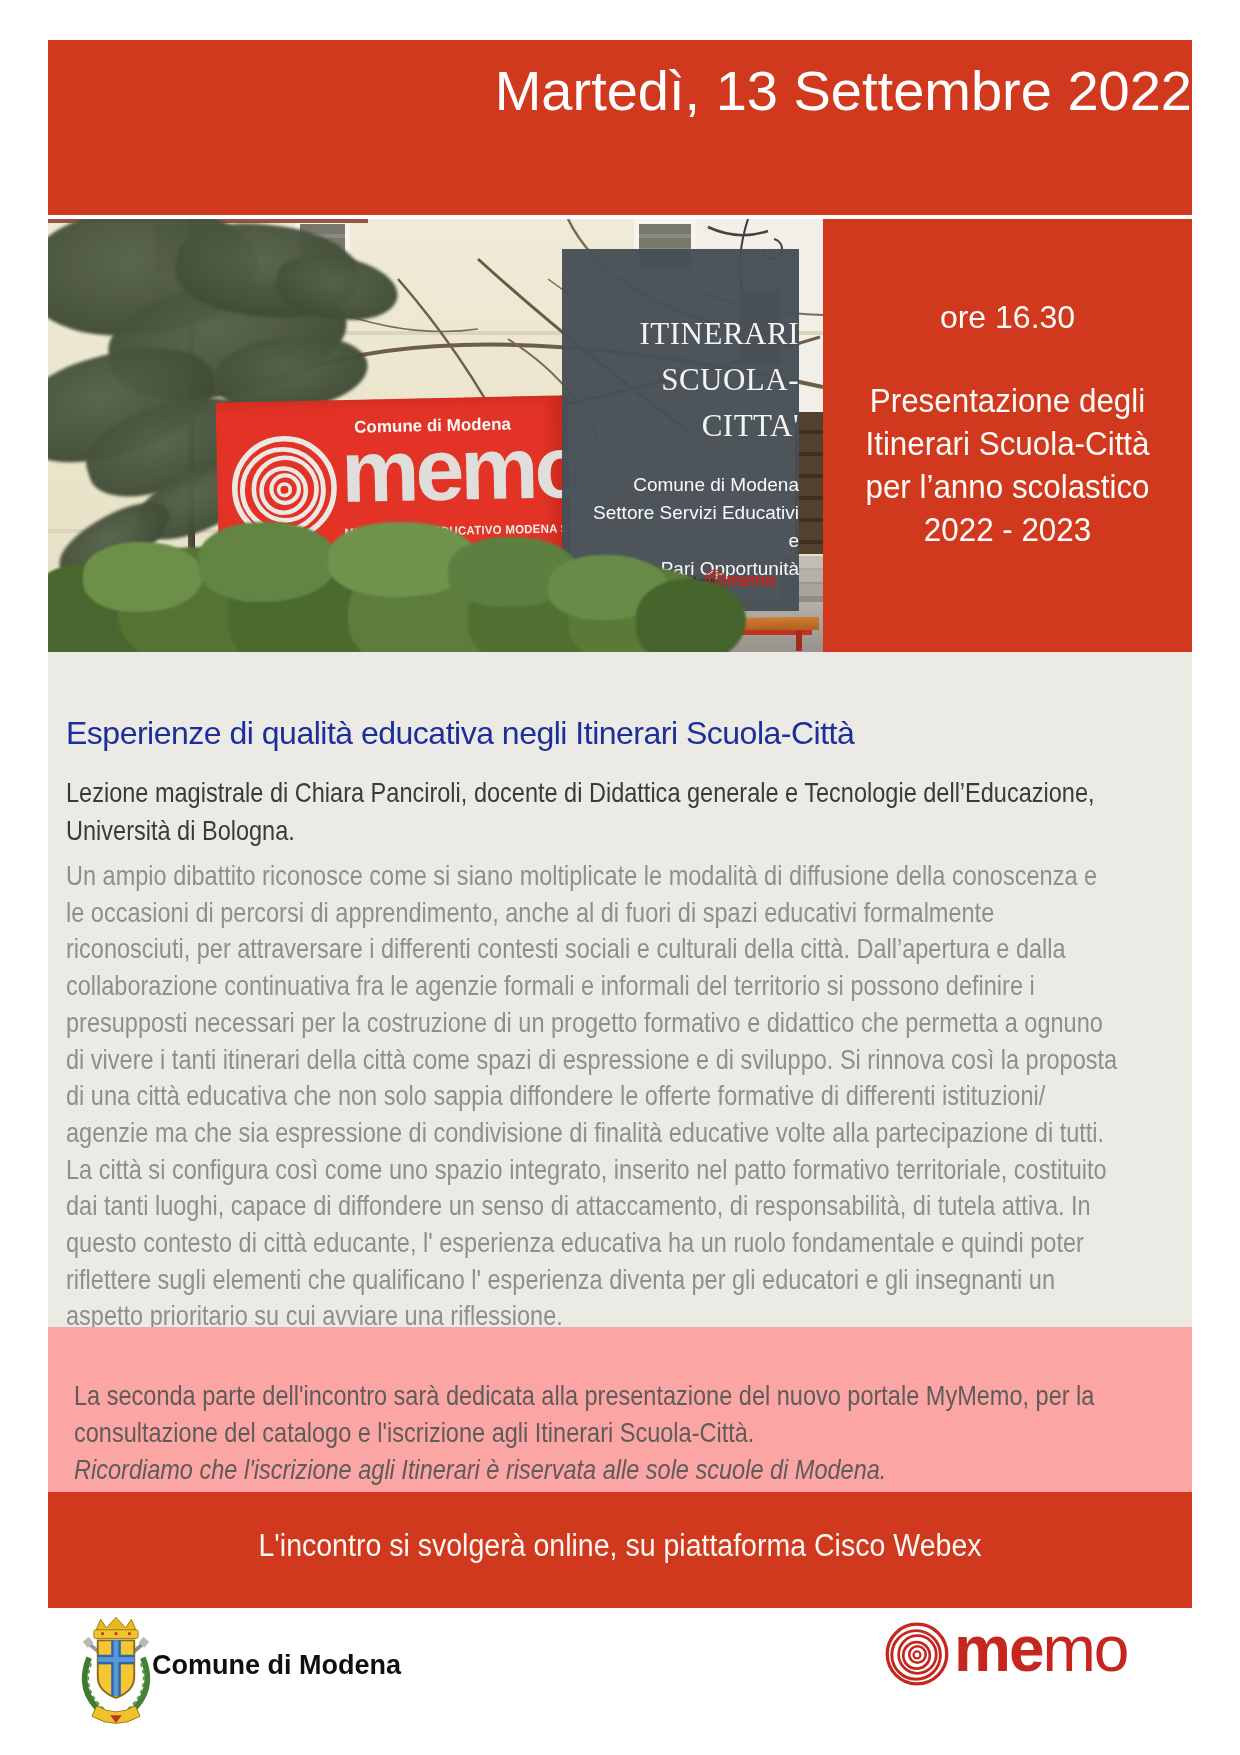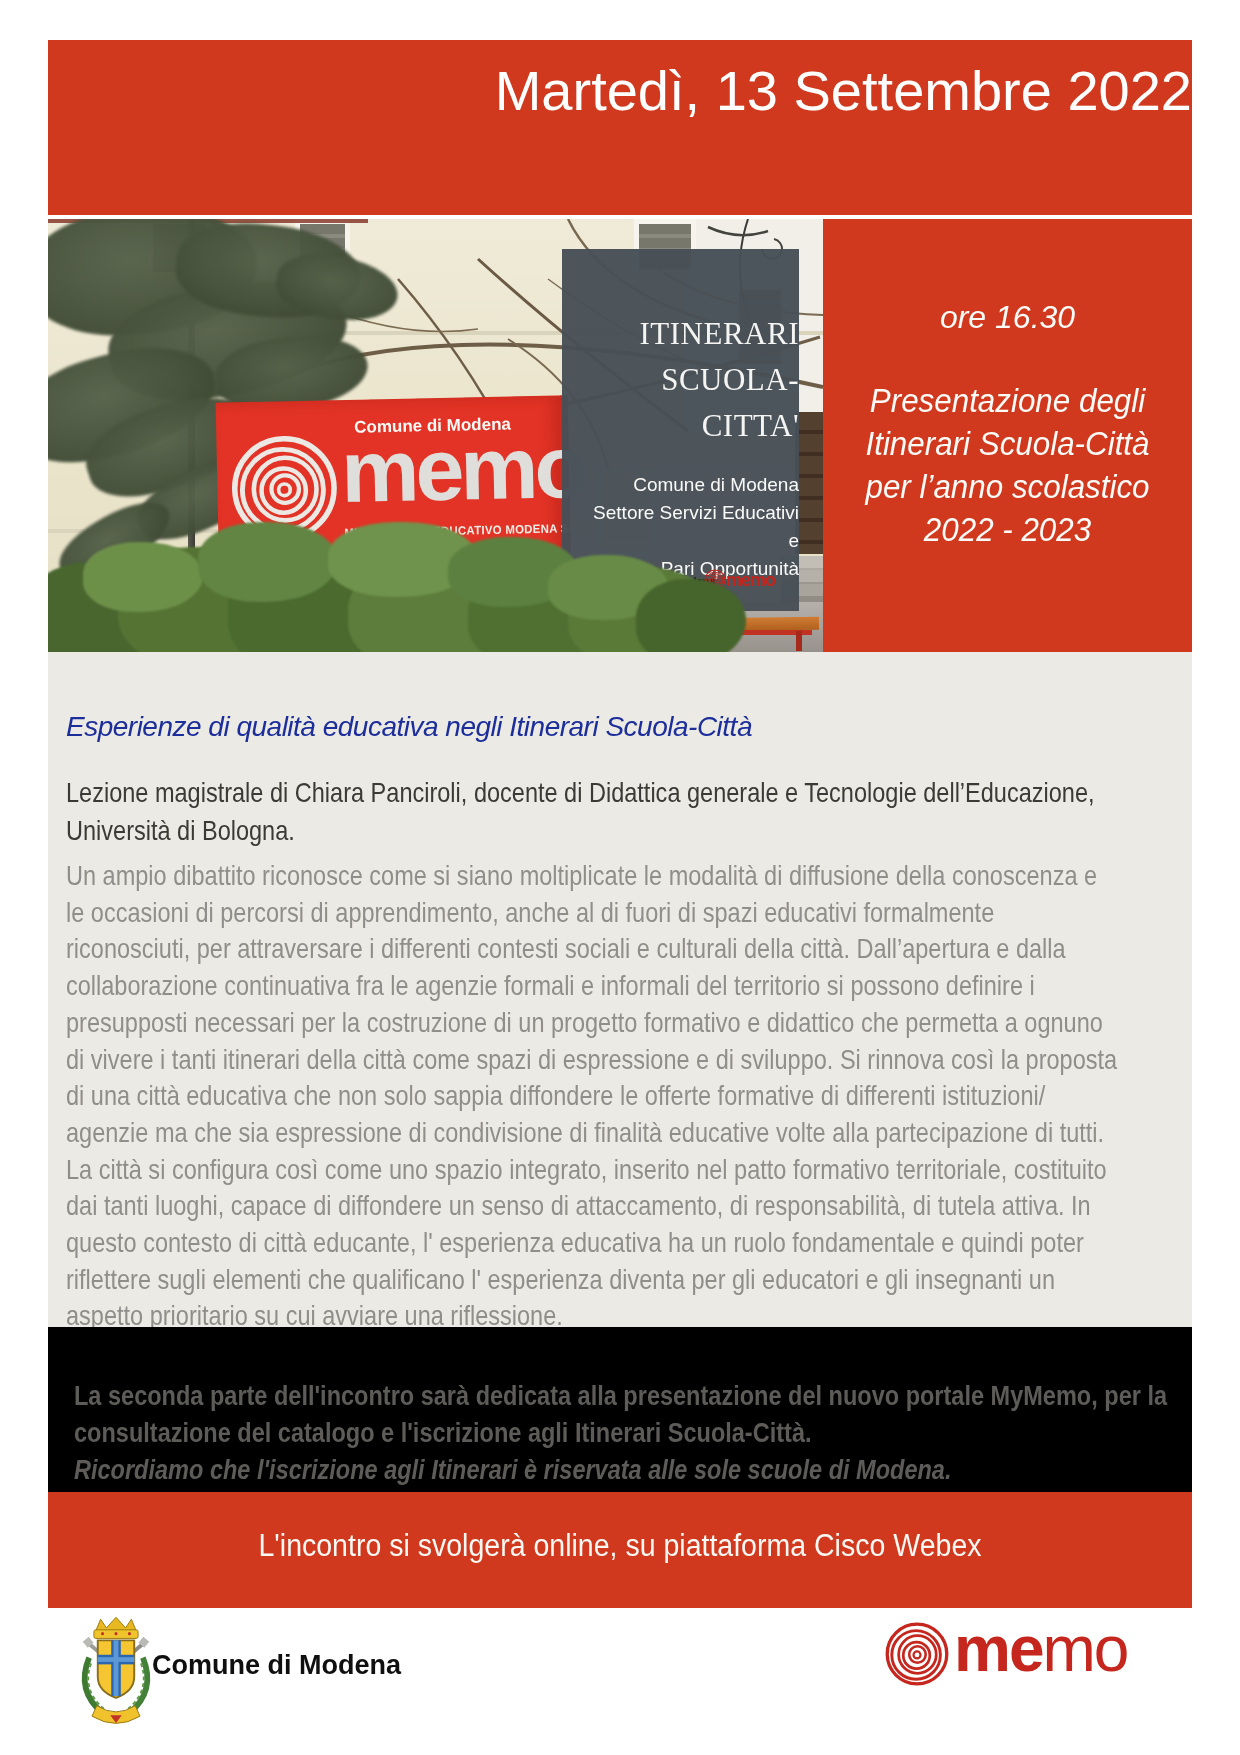--- a/index.html
+++ b/index.html
@@ -56,36 +56,36 @@
   
   .conifer,.hedge-blob{position:absolute;border-radius:48% 52% 55% 45%;filter:blur(1.5px);}
   .conifer{background:radial-gradient(ellipse at 45% 40%,#57624B 0%,#46523C 55%,#38422E 100%);opacity:.97;}
   .hedge-blob{filter:blur(1px);}
   .bench-seat{position:absolute;left:545px;top:399px;width:226px;height:13px;
               background:linear-gradient(180deg,#D07C34,#B0601E);transform:rotate(-.6deg);}
   .bench-frame{position:absolute;left:552px;top:411px;width:212px;height:5px;background:#C23222;}
   .bench-leg{position:absolute;width:6px;height:20px;background:#A52A1B;}
 
   
-  .panel{position:absolute;left:775px;top:0;width:369px;height:433px;background:#D1391E;color:#FDFBF8;font-style:italic;}
+  .panel{position:absolute;left:775px;top:0;width:369px;height:433px;background:#D1391E;color:#FDFBF8;}
   .panel-time{position:absolute;left:0;top:80px;width:100%;text-align:center;font-size:32px;}
   .panel-lines{position:absolute;left:0;top:160px;width:100%;text-align:center;font-size:33px;
                line-height:43px;white-space:pre-line;transform:scaleX(.95);}
 
   
   .bodysec{left:48px;top:652px;width:1144px;height:675px;background:#ECEAE4;}
-  .headline{position:absolute;left:18px;top:36px;font-size:28px;font-style:italic;font-weight:400;
+  .headline{position:absolute;left:18px;top:36px;font-size:32px;font-weight:400;
             color:#1C2E9C;letter-spacing:-.5px;}
   .lead{position:absolute;left:18px;top:94px;width:1340px;font-size:28px;line-height:37.5px;
         color:#3B3A37;white-space:pre-line;transform:scaleX(.84);transform-origin:0 0;}
   .paragraph{position:absolute;left:18px;top:178px;width:1345px;font-size:28px;line-height:36.7px;
         color:#908E8A;white-space:pre-line;transform:scaleX(.84);transform-origin:0 0;}
 
   
-  .notice{left:48px;top:1327px;width:1144px;height:209px;background:#000000;font-weight:bold;}
+  .notice{left:48px;top:1327px;width:1144px;height:209px;background:#fca5a5;}
   .notice-text{position:absolute;left:26px;top:22px;width:1330px;font-size:28px;line-height:37px;
         color:#5E5C58;white-space:pre-line;transform:scaleX(.84);transform-origin:0 0;}
   .notice-note{position:absolute;left:26px;top:96px;width:1330px;font-size:28px;line-height:37px;
         color:#5E5C58;font-style:italic;transform:scaleX(.84);transform-origin:0 0;}
 
   
   .webex{left:48px;top:1492px;width:1144px;height:116px;background:#D1391E;}
   .webex-text{position:absolute;left:0;top:36px;width:100%;text-align:center;font-size:31px;
         color:#FBF7F3;transform:scaleX(.92);}
 

